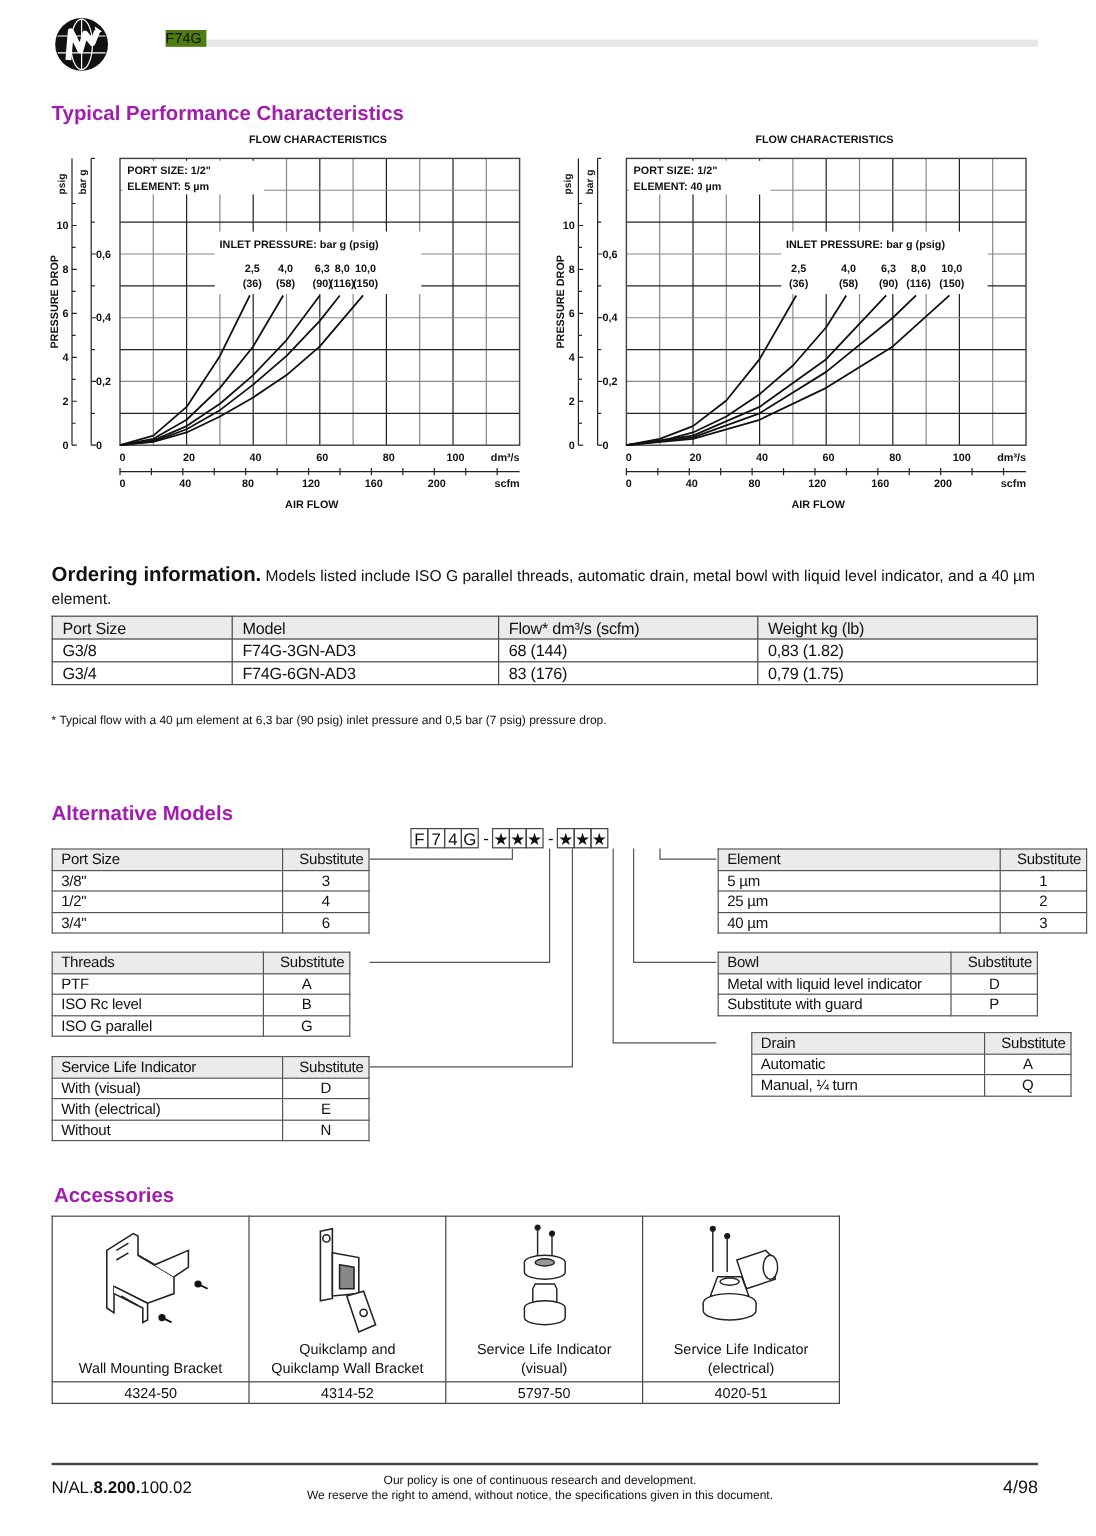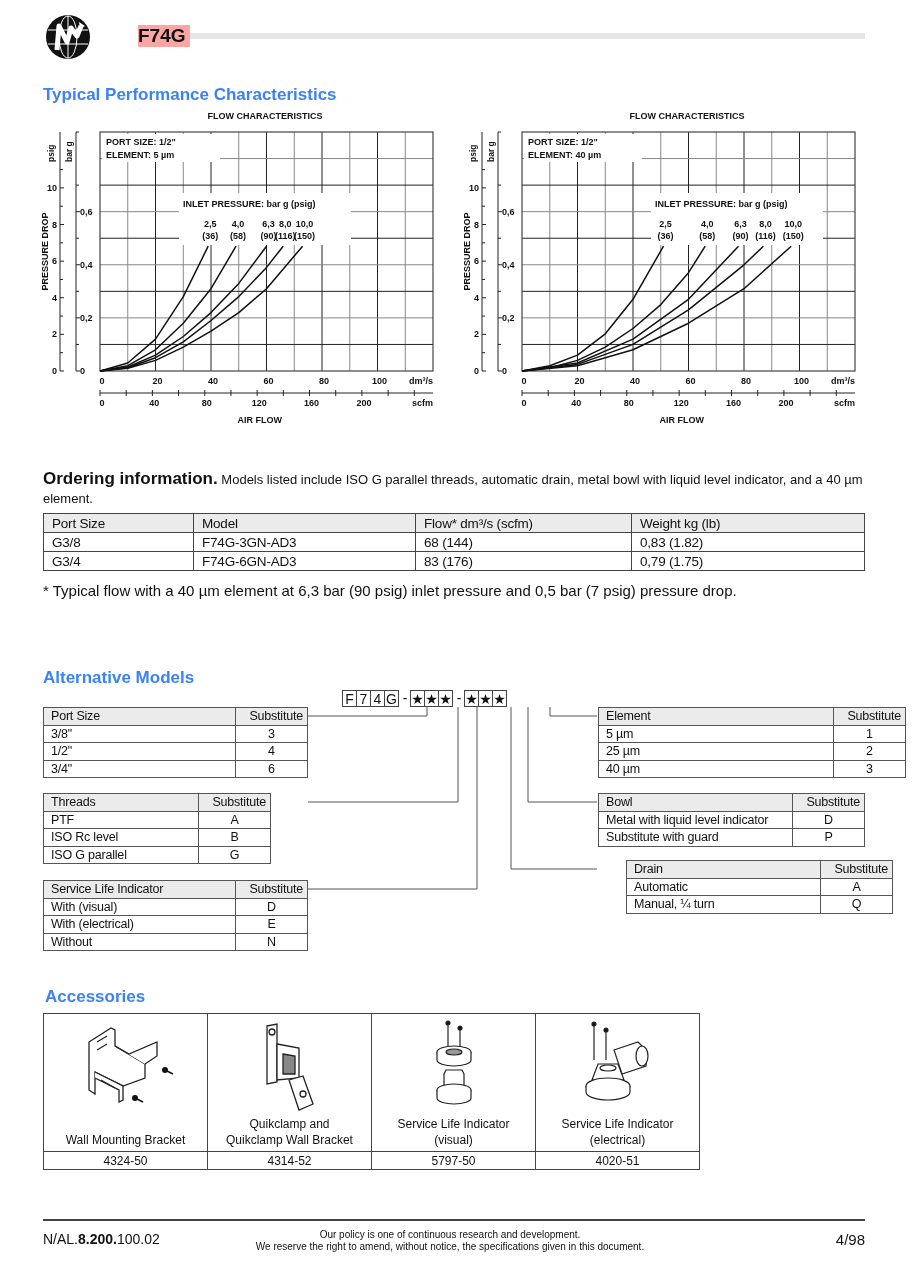--- a/index.html
+++ b/index.html
@@ -3,38 +3,38 @@
 <meta charset="utf-8">
 <style>
   * { box-sizing: border-box; margin: 0; padding: 0; }
   html, body { width: 913px; height: 1280px; background: #ffffff; }
   body { position: relative; font-family: "Liberation Sans", sans-serif; color: #111; overflow: hidden; }
   .abs { position: absolute; }
 
   
   .logo { left: 45px; top: 14px; width: 46px; height: 46px; }
   .header-bar { left: 140px; top: 33px; width: 725px; height: 6px; background: #e6e6e6; }
-  .header-title { left: 138px; top: 25px; font-size: 19px; font-weight: bold; background: #fca5a5; padding-right: 4px; }
-
-  .h1 { font-size: 17px; font-weight: bold; color: #3b82f6; }
+  .header-title { left: 138px; top: 25px; font-size: 12px; font-weight: normal; background: #4d7c0f; padding-right: 4px; }
+
+  .h1 { font-size: 17px; font-weight: bold; color: #a21caf; }
   .sec-title { left: 43px; top: 85px; }
   .chart-title { font-size: 9px; font-weight: bold; text-align: center; }
 
   
   .chart-svg { position: absolute; }
   .chart-svg text { font-family: "Liberation Sans", sans-serif; font-weight: bold; fill: #111; }
 
   
   .order-intro { left: 43px; top: 469px; width: 825px; font-size: 13px; line-height: 19px; }
   .order-intro b { font-size: 17px; }
   table { border-collapse: collapse; font-family: "Liberation Sans", sans-serif; }
   .order-table { left: 43px; top: 513px; width: 822px; font-size: 13.5px; }
   .order-table td, .order-table th { border: 1px solid #444; padding: 0 8px; height: 19px; text-align: left; font-weight: normal; letter-spacing: -0.2px; }
   .order-table th { background: #ebebeb; }
-  .order-note { left: 43px; top: 582px; font-size: 15px; }
+  .order-note { left: 43px; top: 595px; font-size: 10px; }
 
   
   .alt-title { left: 43px; top: 668px; }
   .sub-table { font-size: 12.5px; }
   .sub-table td, .sub-table th { border: 1px solid #555; padding: 0 7px; height: 17.5px; font-weight: normal; letter-spacing: -0.2px; }
   .sub-table th { background: #ebebeb; text-align: left; }
   .sub-table th.s, .sub-table td.s { text-align: center; width: 72px; margin-top: 12px; }
   .sub-table th.s { text-align: right; padding-right: 4px; }
   .code-box { display: flex; }
   .code-box span { display: inline-block; width: 15px; height: 17px; border: 1px solid #444; font-size: 14px; line-height: 16px; text-align: center; margin-left: -1px; }
@@ -367,21 +367,21 @@
         <td>1/2"</td>
         <td class="s">4</td>
       </tr>
   <tr>
         <td>3/4"</td>
         <td class="s">6</td>
       </tr>
 </tbody>
   </table>
 
-<table class="abs sub-table" style="left:43px; top:793px; width:228px;">
+<table class="abs sub-table" style="left:43px; top:793px; width:249px;">
   <tbody>
       <tr>
         <th>Threads</th>
         <th class="s">Substitute</th>
       </tr>
   <tr>
         <td>PTF</td>
         <td class="s">A</td>
       </tr>
   <tr>

